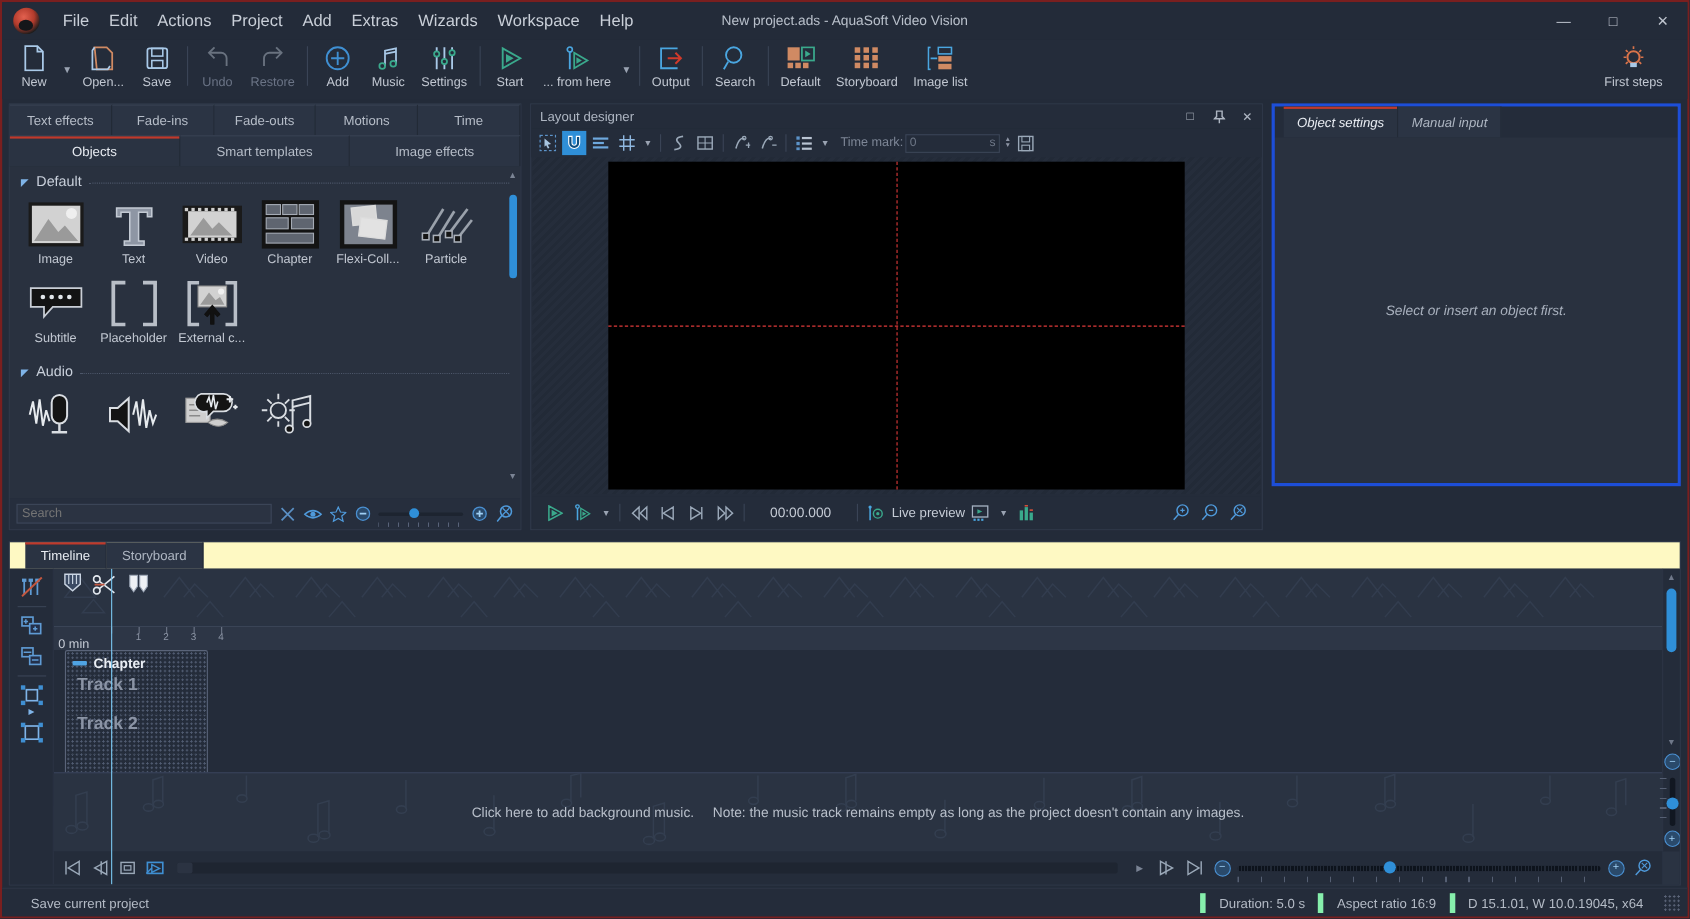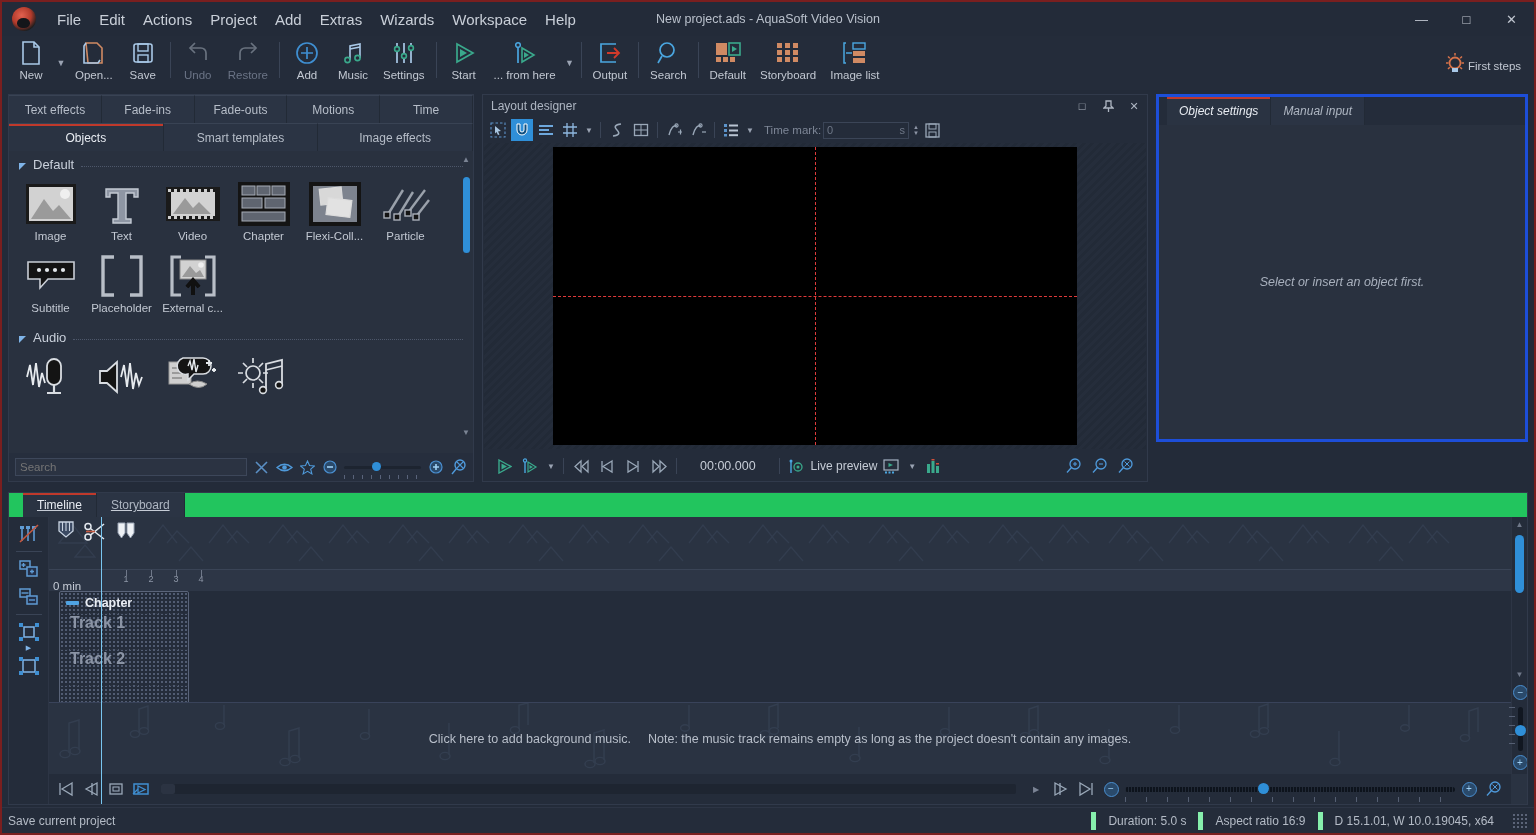--- a/index.html
+++ b/index.html
@@ -62,21 +62,21 @@
   .tbicon{ height:26px; display:flex; align-items:center; justify-content:center; }
   .tblabel{ font-size:11.5px; color:#c2c8d2; margin-top:3px; white-space:nowrap; }
   .tbitem.disabled .tblabel{ color:#6b7486; }
   .tbsep{ width:1px; height:36px; background:#3a4456; margin:6px 4px 0 4px; }
   .tbcaret{
     width:14px;height:52px;display:flex;align-items:center;justify-content:center;
     color:#9aa3b2; font-size:9px; padding-top:2px;
   }
   .firststeps{
     position:absolute; right:6px; top:0; width:86px; height:52px;
-    display:flex;flex-direction:row;align-items:center;justify-content:flex-start;padding-top:4px;
+    display:flex;flex-direction:column;align-items:center;justify-content:flex-start;padding-top:4px;
   }
 
   
   .leftpanel{
     position:absolute; left:6px; top:92px; width:466px; height:388px;
     background:#262e3d; border:1px solid #313a4b;
   }
   .tabrow{ display:flex; height:28px; background:#242c3a; }
   .tabrow.row1{ border-bottom:0; }
   .tab{
@@ -193,21 +193,21 @@
   .rtab.active:before{ content:""; position:absolute;left:0;right:0;top:0;height:2px;background:#c0392b;}
   .rbody{ position:absolute; left:0;right:0;top:28px;bottom:0; background:#29313f;
      display:flex;align-items:center;justify-content:center; }
   .rempty{ color:#a8b0bd; font-size:12.5px; }
 
   
   .bottom{
     position:absolute; left:6px; right:6px; top:490px; bottom:28px;
     background:#242c3a; border:1px solid #313a4b;
   }
-  .tltabs{ display:flex; height:24px; background:#22c55e; padding-left:14px;text-decoration:underline; }
+  .tltabs{ display:flex; height:24px; background:#fef9c3; padding-left:14px; }
   .tltab{
     padding:0 14px; display:flex;align-items:center; font-size:12px; color:#aeb6c2;
     background:#2b3444; position:relative; border-right:1px solid #222a36;
   }
   .tltab.active{ background:#2a3342; color:#e8ecf2; }
   .tltab.active:before{ content:""; position:absolute;left:0;right:0;top:0;height:2px;background:#c0392b;}
   .tlmain{ position:absolute; left:0;right:0; top:24px; bottom:0; display:flex; }
   .tlsidebar{
     width:40px; background:#242c3a; padding-top:4px;
     display:flex;flex-direction:column;align-items:center;gap:2px;
@@ -294,21 +294,21 @@
   .vzoom .vknb{ position:absolute; left:-3px; top:18px; width:11px;height:11px;border-radius:50%;background:#2f8fd8; }
   .vzoom .vticks{ position:absolute; left:-9px; top:0; bottom:0; width:6px;
      background-image:repeating-linear-gradient(to bottom,#555f73 0 1px, transparent 1px 9px); }
 
   
   .statusbar{
     position:absolute; left:0; right:0; bottom:0; height:26px; background:#242c3a;
     display:flex; align-items:center; color:#b4bbc6; font-size:12px;
     border-top:1px solid #2d3545;
   }
-  .statusleft{ padding-left:6px; }
+  .statusleft{ padding-left:26px; }
   .statusright{ margin-left:auto; display:flex; align-items:center; }
   .stcell{ padding:0 12px; border-left:5px solid #86efac; height:18px; display:flex; align-items:center;}
   .grip{ width:16px;height:16px;margin-right:6px;margin-left:6px;
      background-image:radial-gradient(#5b6478 1px, transparent 1px);
      background-size:4px 4px; }
 </style>
 </head>
 <body>
 
 <div class="app">

